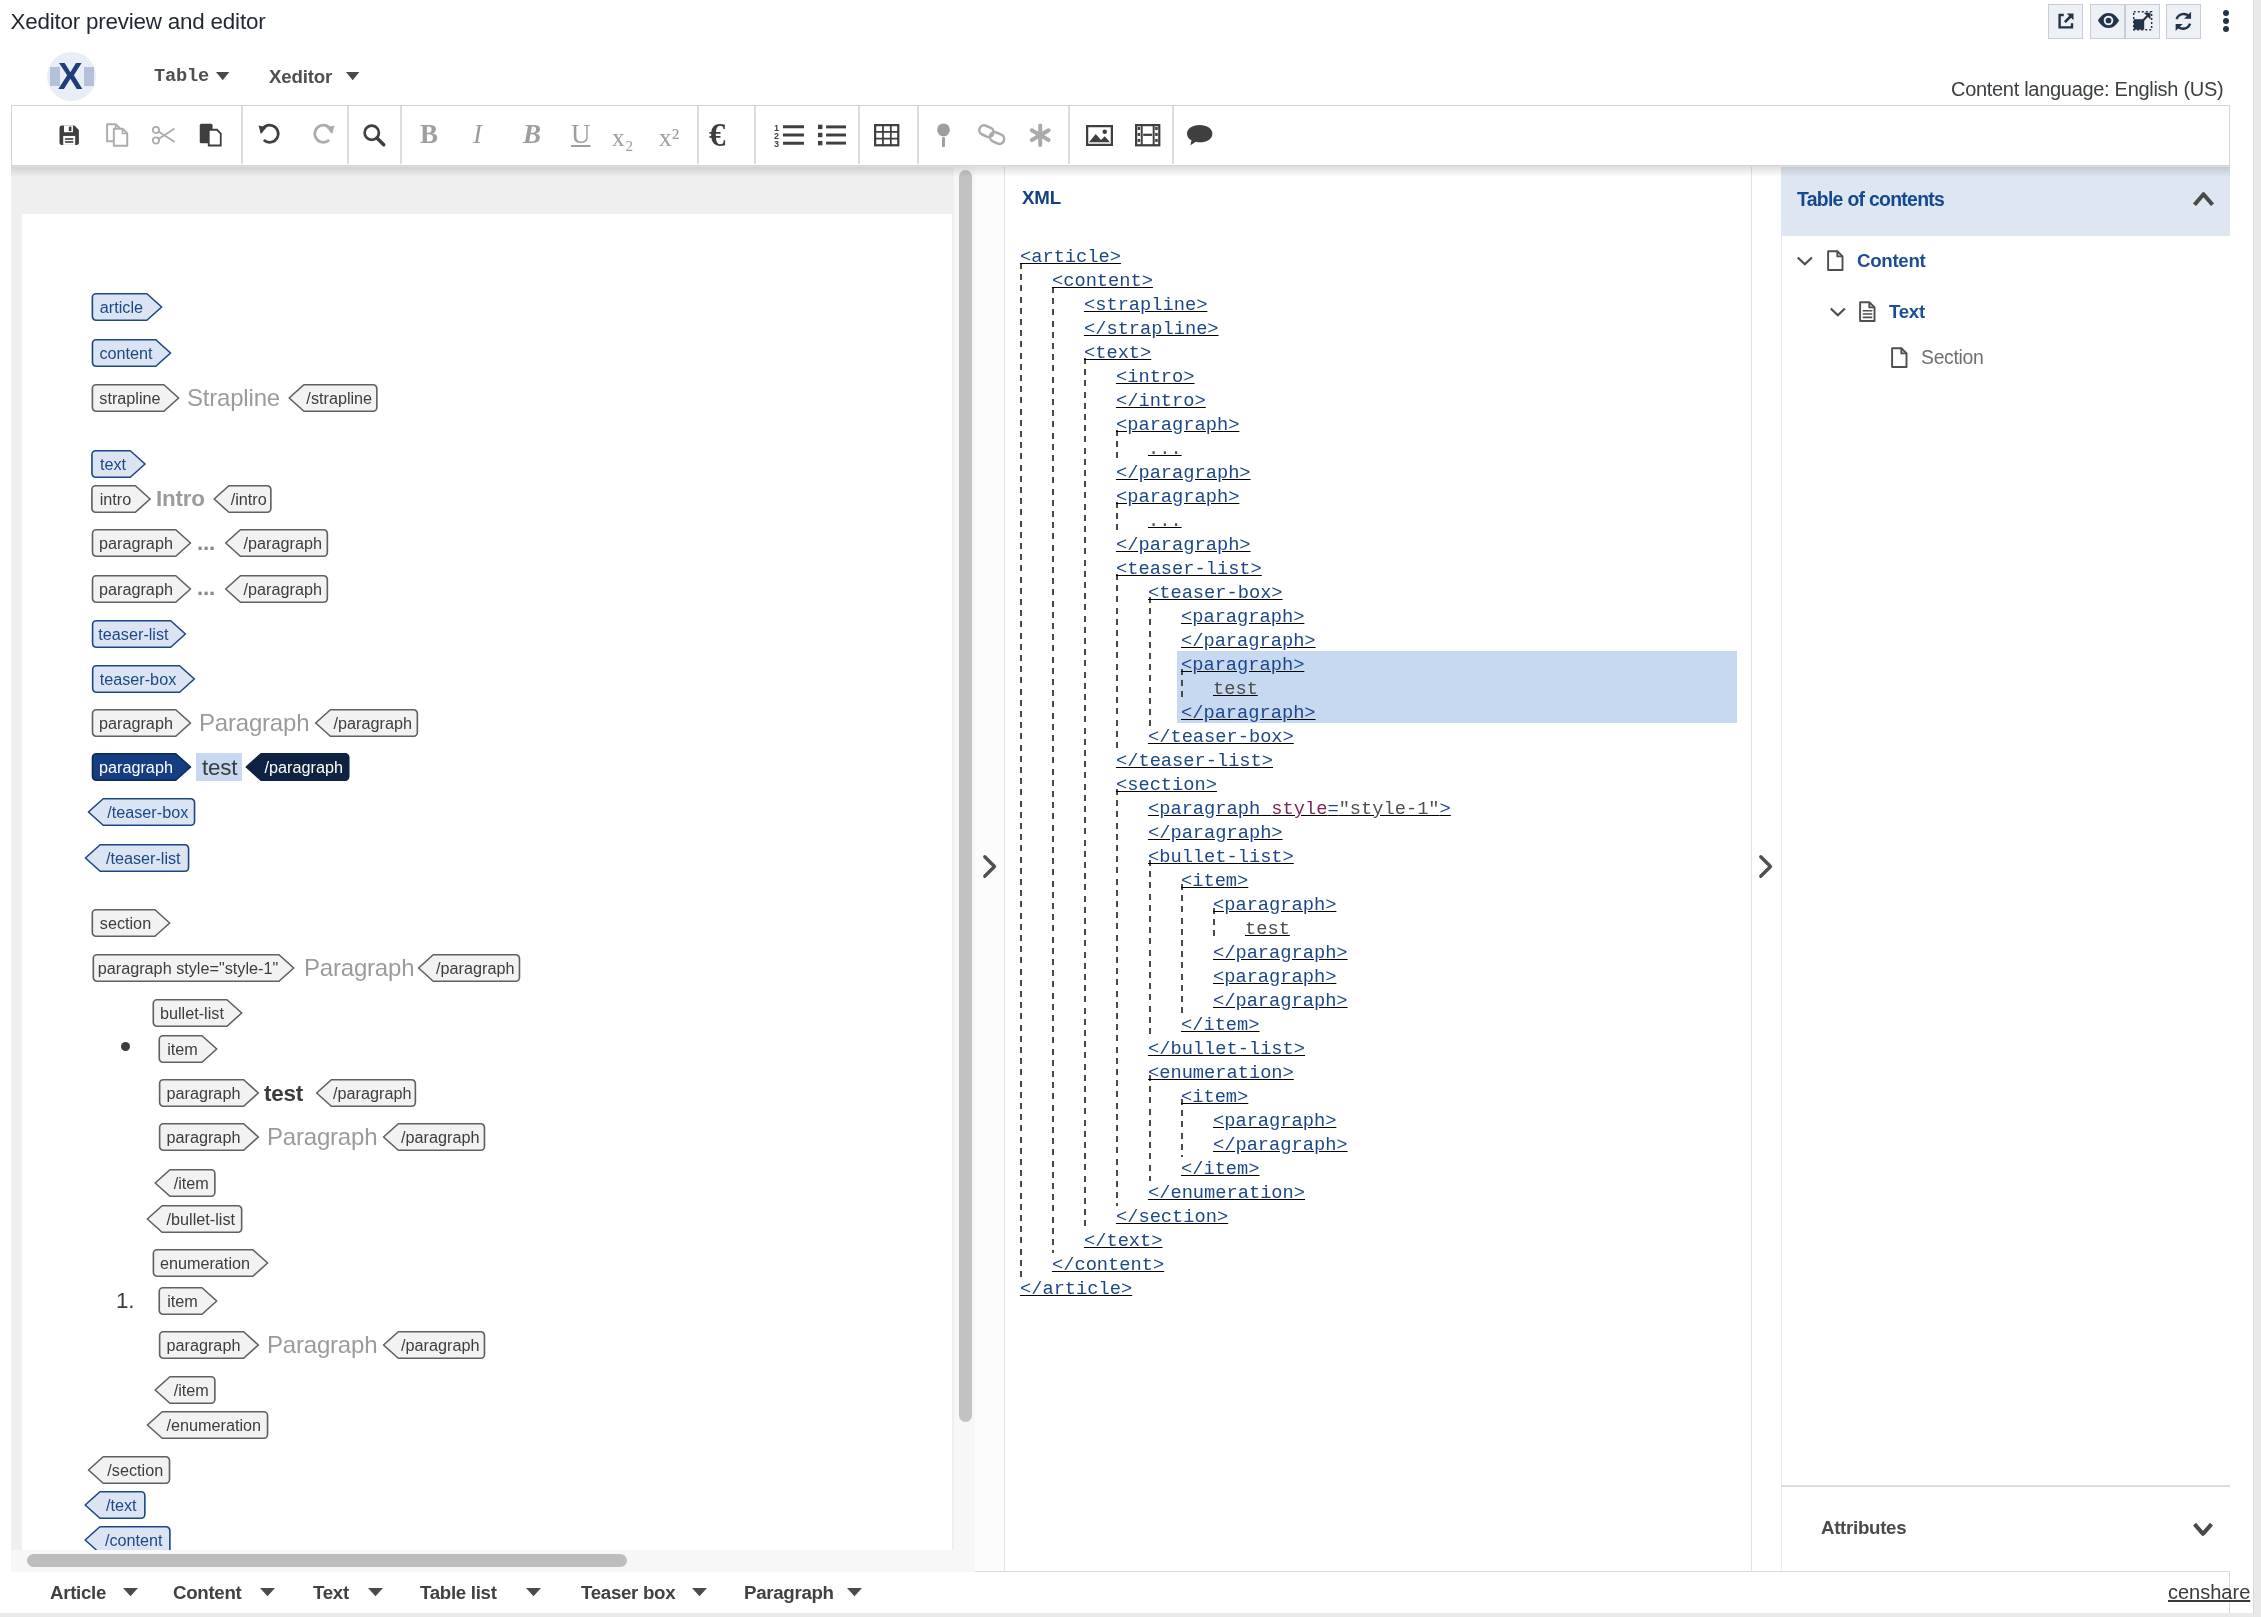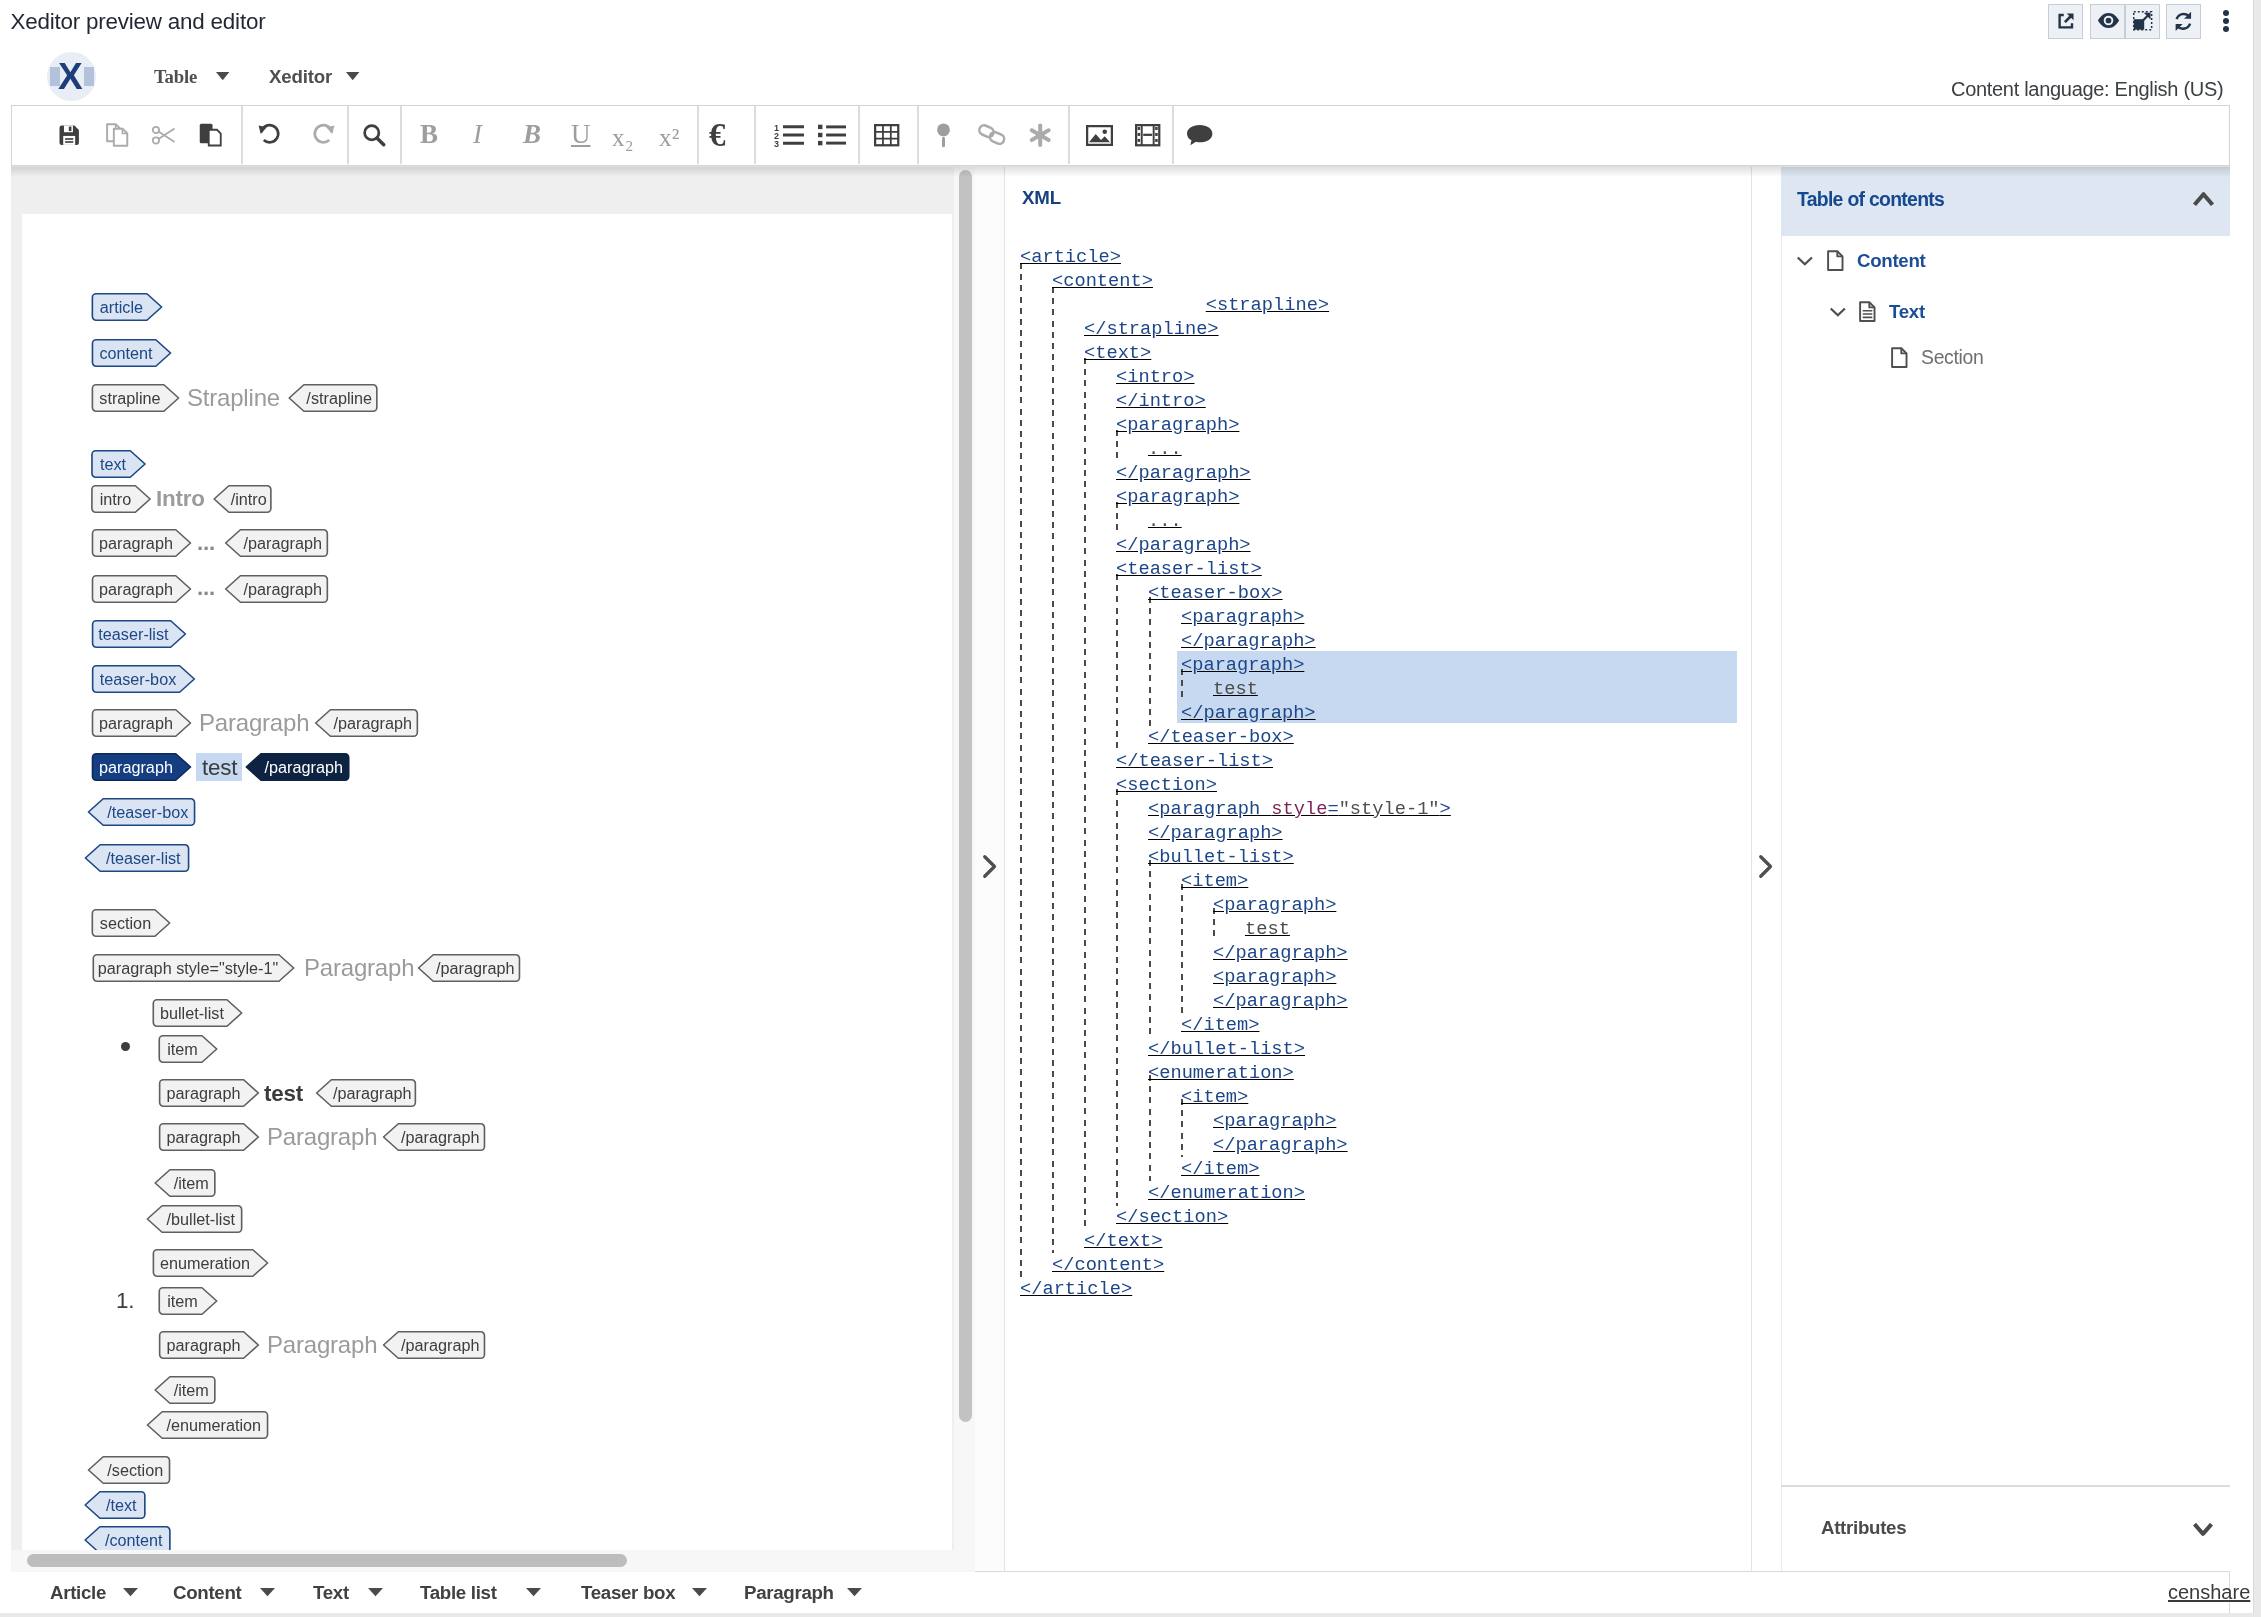--- a/index.html
+++ b/index.html
@@ -3,21 +3,21 @@
 html,body{margin:0;padding:0;}
 body{width:2261px;height:1618px;position:relative;background:#ffffff;
  font-family:'Liberation Sans',sans-serif;overflow:hidden;}
 *{box-sizing:border-box;}
 </style></head><body>
 <div style="position:absolute;left:10.5px;top:4.5px;height:33px;line-height:33px;font-family:'Liberation Sans',sans-serif;font-size:22.4px;color:#1f2733;font-weight:normal;letter-spacing:-0.2px;white-space:pre;">Xeditor preview and editor</div>
 <div style="position:absolute;left:47px;top:52px;width:49px;height:49px;background:#e9edf6;border-radius:50%;"></div>
 <div style="position:absolute;left:50px;top:67px;width:9.7px;height:18.7px;background:#b3c2da;"></div>
 <div style="position:absolute;left:84px;top:67px;width:9.7px;height:18.7px;background:#b3c2da;"></div>
 <div style="position:absolute;left:58px;top:53px;height:48px;line-height:48px;font-family:'Liberation Sans',sans-serif;font-size:37px;color:#1d3e78;font-weight:bold;letter-spacing:0px;white-space:pre;">X</div>
-<div style="position:absolute;left:154px;top:62px;height:29px;line-height:29px;font-family:Liberation Serif, serif;font-size:18.7px;color:#4f4f4f;font-weight:bold;letter-spacing:-0.2px;white-space:pre;">Table</div>
+<div style="position:absolute;left:154px;top:62px;height:29px;line-height:29px;font-family:Liberation Mono, monospace;font-size:18.7px;color:#4f4f4f;font-weight:bold;letter-spacing:-0.2px;white-space:pre;">Table</div>
 <svg style="position:absolute;left:216px;top:72px;overflow:visible" width="13.4" height="9" viewBox="0 0 18 12">
     <path d="M0 0 L18 0 L9 11 Z" fill="#4a4a4a"></path>
   </svg>
 <div style="position:absolute;left:269px;top:62px;height:29px;line-height:29px;font-family:'Liberation Sans',sans-serif;font-size:18.7px;color:#4f4f4f;font-weight:bold;letter-spacing:-0.2px;white-space:pre;">Xeditor</div>
 <svg style="position:absolute;left:346px;top:72px;overflow:visible" width="13.4" height="9" viewBox="0 0 18 12">
     <path d="M0 0 L18 0 L9 11 Z" fill="#4a4a4a"></path>
   </svg>
 <div style="position:absolute;left:1951px;top:74px;height:31px;line-height:31px;font-family:'Liberation Sans',sans-serif;font-size:20px;color:#3c4043;font-weight:normal;letter-spacing:-0.3px;white-space:pre;">Content language: English (US)</div>
 <div style="position:absolute;left:2048px;top:3.7px;width:35px;height:35px;background:#edf1f5;border:1.5px solid #c6cdd8;"></div>
 <div style="position:absolute;left:2090px;top:3.7px;width:35px;height:35px;background:#edf1f5;border:1.5px solid #c6cdd8;"></div>
@@ -369,21 +369,21 @@
 <div style="position:absolute;left:1181px;top:669px;width:2.2px;height:34px;background:repeating-linear-gradient(180deg,#4a4a4a 0 6px,transparent 6px 11.2px);"></div>
 <div style="position:absolute;left:1116px;top:789px;width:2.2px;height:417px;background:repeating-linear-gradient(180deg,#4a4a4a 0 6px,transparent 6px 11.2px);"></div>
 <div style="position:absolute;left:1149px;top:860px;width:2.2px;height:178px;background:repeating-linear-gradient(180deg,#4a4a4a 0 6px,transparent 6px 11.2px);"></div>
 <div style="position:absolute;left:1181px;top:884px;width:2.2px;height:130px;background:repeating-linear-gradient(180deg,#4a4a4a 0 6px,transparent 6px 11.2px);"></div>
 <div style="position:absolute;left:1213px;top:908px;width:2.2px;height:34px;background:repeating-linear-gradient(180deg,#4a4a4a 0 6px,transparent 6px 11.2px);"></div>
 <div style="position:absolute;left:1149px;top:1075px;width:2.2px;height:106px;background:repeating-linear-gradient(180deg,#4a4a4a 0 6px,transparent 6px 11.2px);"></div>
 <div style="position:absolute;left:1181px;top:1099px;width:2.2px;height:58px;background:repeating-linear-gradient(180deg,#4a4a4a 0 6px,transparent 6px 11.2px);"></div>
 <div style="position:absolute;left:1020px;top:245px;font-family:'Liberation Mono',monospace;font-size:18.7px;text-decoration:underline;">
     <div style="height:24px;line-height:24px;padding-left:0px;white-space:pre;"><span style="color:#1c4688">&lt;article&gt;</span></div>
     <div style="height:24px;line-height:24px;padding-left:32px;white-space:pre;"><span style="color:#1c4688">&lt;content&gt;</span></div>
-    <div style="height:24px;line-height:24px;padding-left:64px;white-space:pre;text-align:center;"><span style="color:#1c4688">&lt;strapline&gt;</span></div>
+    <div style="height:24px;line-height:24px;padding-left:64px;white-space:pre;"><span style="color:#1c4688">&lt;strapline&gt;</span></div>
     <div style="height:24px;line-height:24px;padding-left:64px;white-space:pre;"><span style="color:#1c4688">&lt;/strapline&gt;</span></div>
     <div style="height:24px;line-height:24px;padding-left:64px;white-space:pre;"><span style="color:#1c4688">&lt;text&gt;</span></div>
     <div style="height:24px;line-height:24px;padding-left:96px;white-space:pre;"><span style="color:#1c4688">&lt;intro&gt;</span></div>
     <div style="height:24px;line-height:24px;padding-left:96px;white-space:pre;"><span style="color:#1c4688">&lt;/intro&gt;</span></div>
     <div style="height:24px;line-height:24px;padding-left:96px;white-space:pre;"><span style="color:#1c4688">&lt;paragraph&gt;</span></div>
     <div style="height:24px;line-height:24px;padding-left:128px;white-space:pre;"><span style="color:#4c4c4c">...</span></div>
     <div style="height:24px;line-height:24px;padding-left:96px;white-space:pre;"><span style="color:#1c4688">&lt;/paragraph&gt;</span></div>
     <div style="height:24px;line-height:24px;padding-left:96px;white-space:pre;"><span style="color:#1c4688">&lt;paragraph&gt;</span></div>
     <div style="height:24px;line-height:24px;padding-left:128px;white-space:pre;"><span style="color:#4c4c4c">...</span></div>
     <div style="height:24px;line-height:24px;padding-left:96px;white-space:pre;"><span style="color:#1c4688">&lt;/paragraph&gt;</span></div>

